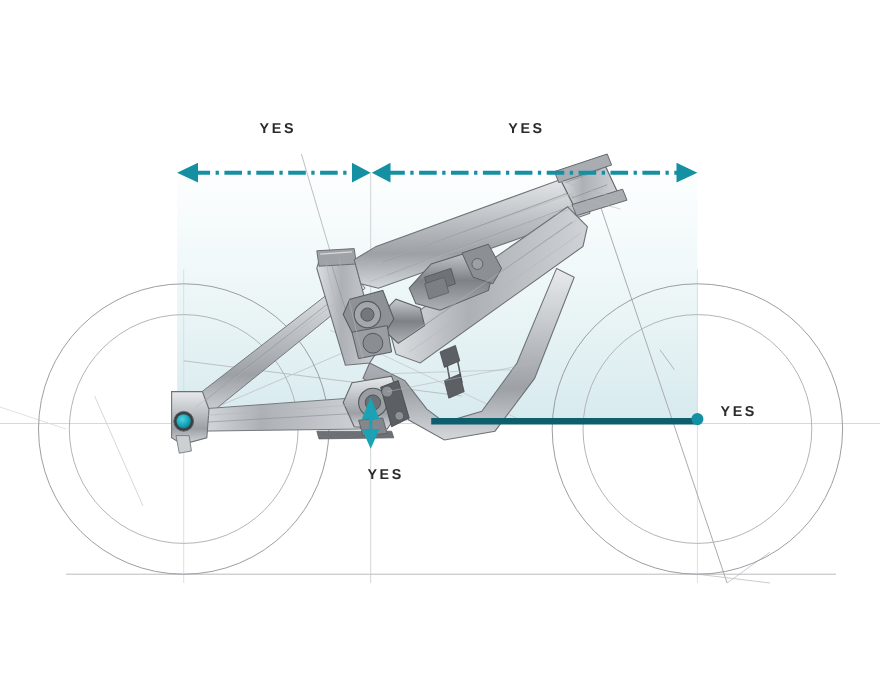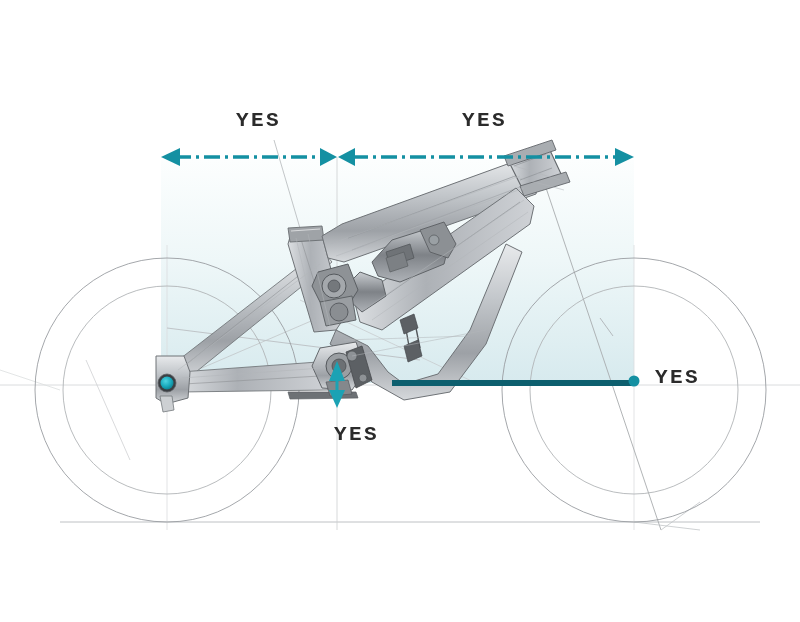--- a/index.html
+++ b/index.html
@@ -20,22 +20,22 @@
   }
   #stage svg.layer {
     position: absolute;
     left: 0;
     top: 0;
     width: 800px;
     height: 622px;
   }
   .yes-label {
     position: absolute;
-    font-family: Liberation Mono, monospace;
-    font-size: 21px;
+    font-family: Liberation Sans, sans-serif;
+    font-size: 13px;
     font-weight: 700;
     letter-spacing: 2.4px;
     color: #2b2b2b;
     white-space: nowrap;
     user-select: none;
   }
   #label-top-left  { left: 236px; top: 109px; }
   #label-top-right { left: 462px; top: 109px; }
   #label-right     { left: 655px; top: 366px; }
   #label-bottom    { left: 334px; top: 423px; }

